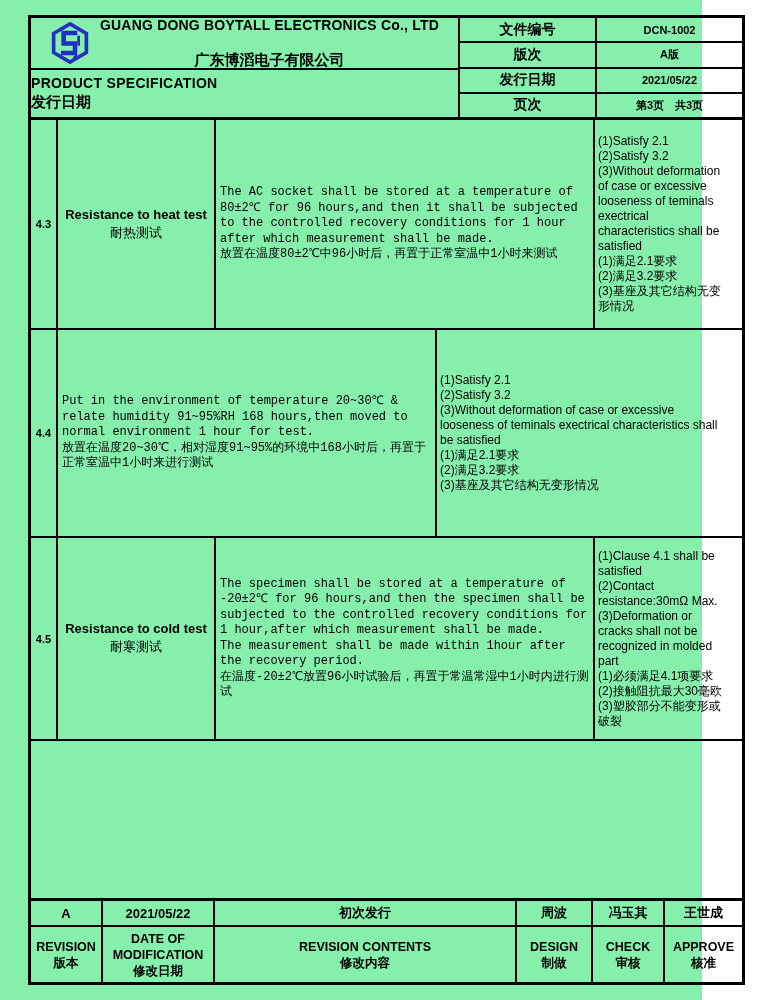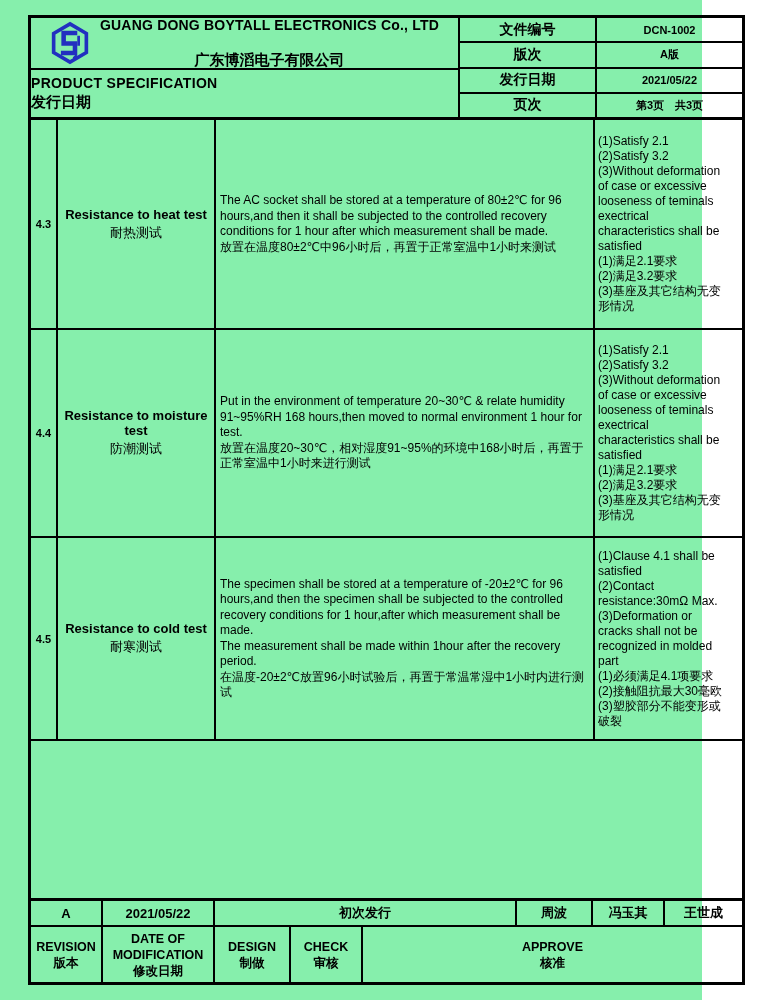--- a/index.html
+++ b/index.html
@@ -57,21 +57,21 @@
     width:158px; border-right:2px solid #000;
     display:flex; flex-direction:column; align-items:center; justify-content:center;
     text-align:center; padding:8px 2px;
   }
   .name-en { font-size:13px; font-weight:bold; }
   .name-cn { font-size:13px; margin-top:2px; }
   .c-desc {
     width:379px; border-right:2px solid #000;
     display:flex; align-items:center;
     padding:4px 3px 4px 4px;
-    font-size:12px; line-height:15.5px; white-space:pre-line;
+    font-size:12px; line-height:15.5px; white-space:pre-line;font-family:Liberation Mono, monospace;
   }
   .c-crit {
     flex:1; display:flex; align-items:center;
     padding:4px 18px 4px 3px;
     font-size:12px; line-height:15px; white-space:pre-line;
   }
 
   
   .rev {
     position:absolute; left:28px; top:898px; width:717px; height:87px;
@@ -150,24 +150,20 @@
       <div class="c-crit">(1)Satisfy 2.1
 (2)Satisfy 3.2
 (3)Without deformation of case or excessive looseness of teminals exectrical characteristics shall be satisfied
 (1)满足2.1要求
 (2)满足3.2要求
 (3)基座及其它结构无变形情况</div>
     </div>
 
     <div class="srow srow-2">
       <div class="c-no">4.4</div>
-      <div class="c-name">
-        <div class="name-en">Resistance to moisture test</div>
-        <div class="name-cn">防潮测试</div>
-      </div>
       <div class="c-desc">Put in the environment of temperature 20~30℃ &amp; relate humidity 91~95%RH 168 hours,then moved to normal environment 1 hour for test.
 放置在温度20~30℃，相对湿度91~95%的环境中168小时后，再置于正常室温中1小时来进行测试</div>
       <div class="c-crit">(1)Satisfy 2.1
 (2)Satisfy 3.2
 (3)Without deformation of case or excessive looseness of teminals exectrical characteristics shall be satisfied
 (1)满足2.1要求
 (2)满足3.2要求
 (3)基座及其它结构无变形情况</div>
     </div>
 
@@ -199,20 +195,22 @@
       <div class="rev-cell rc-4">周波</div>
       <div class="rev-cell rc-5">冯玉其</div>
       <div class="rev-cell rc-6">王世成</div>
     </div>
     <div class="rev-row rev-row-head">
       <div class="rev-cell rc-1">REVISION
 版本</div>
       <div class="rev-cell rc-2">DATE OF
 MODIFICATION
 修改日期</div>
+      <div class="rev-cell rc-3">REVISION CONTENTS
+修改内容</div>
       <div class="rev-cell rc-4">DESIGN
 制做</div>
       <div class="rev-cell rc-5">CHECK
 审核</div>
       <div class="rev-cell rc-6">APPROVE
 核准</div>
     </div>
   </div>
 
 </div>

